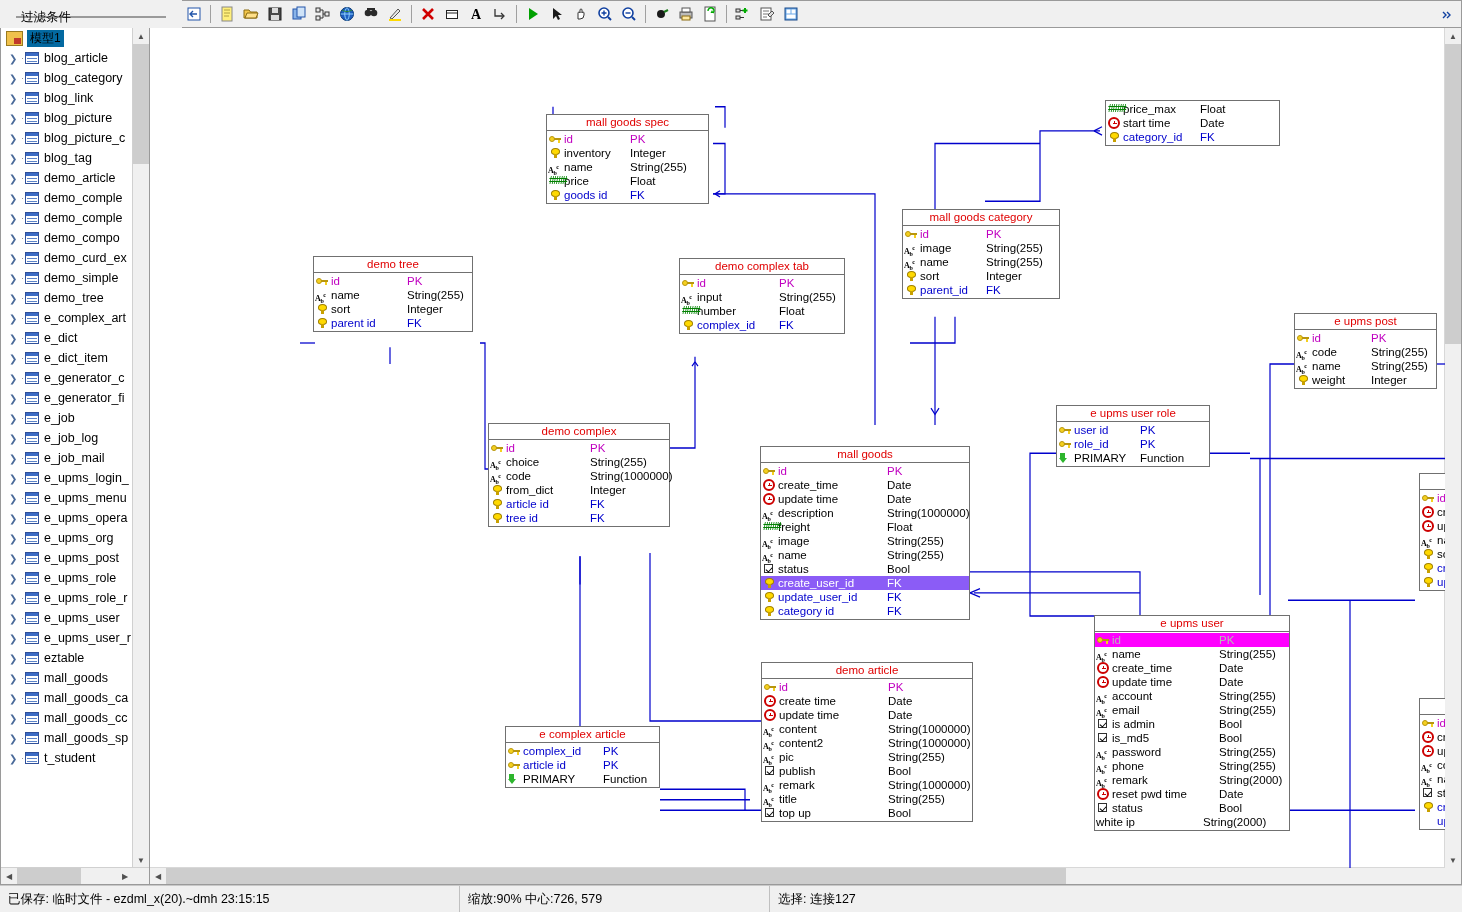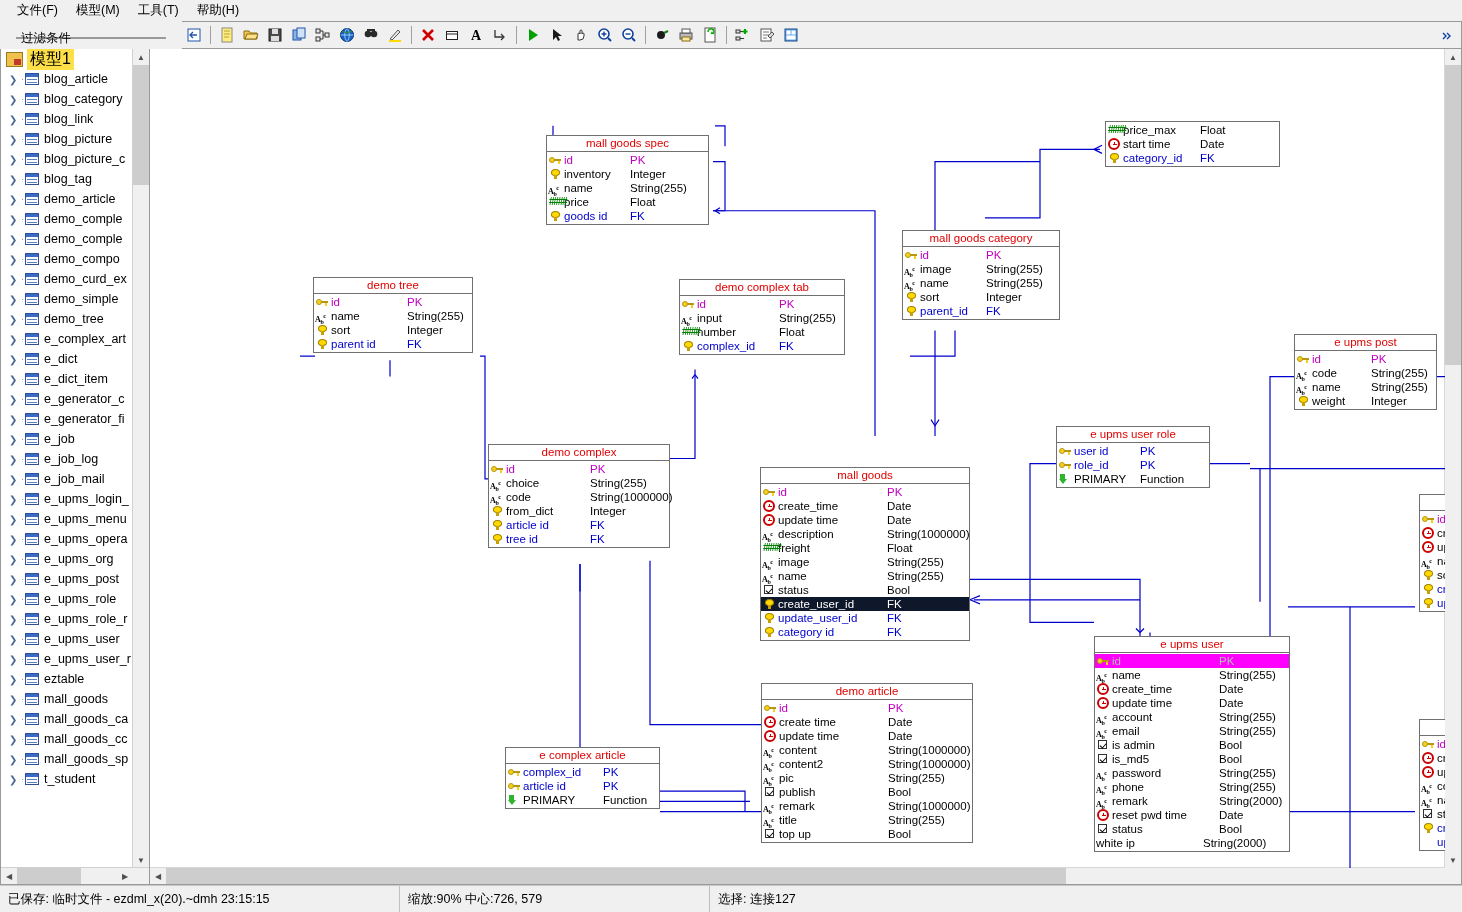--- a/index.html
+++ b/index.html
@@ -37,21 +37,21 @@
   .tbsep{width:1px;height:18px;background:#a0a0a0;margin:0 4px;}
   .tbend{position:absolute;right:2px;top:3px;display:flex;gap:1px;}
 
   
   .main{flex:1 1 auto;display:flex;min-height:0;background:#f0f0f0;}
 
   
   .sidebar{width:150px;flex:0 0 150px;border:1px solid #9a9a9a;border-top:none;background:#fff;display:flex;flex-direction:column;box-sizing:border-box;position:relative;overflow:hidden;}
   .treewrap{flex:1 1 auto;overflow:hidden;position:relative;}
   .treeroot{display:flex;align-items:center;height:20px;padding-left:5px;}
-  .treeroot .lbl{background:#fde047;padding:0 3px;font-size:16px;}
+  .treeroot .lbl{background:#0369a1;padding:0 3px;font-size:12px;}
   .tnode{display:flex;align-items:center;height:20px;padding-left:8px;white-space:nowrap;overflow:hidden;}
   .chev{color:#4a6a9a;font-size:10px;width:11px;flex:0 0 11px;}
   .dots{width:5px;flex:0 0 5px;color:#888;font-size:9px;text-align:center;}
   .tblicon{width:14px;height:12px;flex:0 0 14px;margin-right:5px;box-sizing:border-box;
      border:1px solid #30509a;background:#fff;position:relative;overflow:hidden;}
   .tblicon::before{content:"";position:absolute;left:0;top:0;right:0;height:3px;background:#3b6bc4;}
   .tblicon::after{content:"";position:absolute;left:1px;top:5px;width:10px;height:1px;
      box-shadow:0 0 0 0 #5b83c9, 0 3px 0 0 #5b83c9;background:#5b83c9;}
   .tlabel{font-size:12.5px;color:#000;}
   .folderico{width:15px;height:13px;margin-right:4px;background:#f0c14b;border:1px solid #9a7a20;position:relative;flex:0 0 15px;}
@@ -79,21 +79,21 @@
   .r{display:flex;align-items:center;height:14px;white-space:nowrap;padding-left:1px;}
   .r .ic{width:15px;flex:0 0 15px;height:12px;position:relative;margin-right:1px;}
   .r .nm{flex:0 0 auto;color:#000;padding-right:4px;}
   .r .ty{color:#000;}
   .r.pk .nm{color:#c000c0;}
   .r.pk .ty{color:#c000c0;}
   .r.pkb .nm{color:#0000cc;}
   .r.pkb .ty{color:#0000cc;}
   .r.fk .nm{color:#0000cc;}
   .r.fk .ty{color:#0000cc;}
-  .r.sel{background:#0f172a;}
+  .r.sel{background:#8b5cf6;}
   .r.sel .nm,.r.sel .ty{color:#fff;}
   .r.selmag{background:#ff00ff;}
   .r.selmag .nm,.r.selmag .ty{color:#b8b8b8;}
 
   
   .ic-key{position:absolute;left:1px;top:1px;width:12px;height:10px;}
   .ic-key .kb{position:absolute;left:0;top:2px;width:6px;height:6px;border:1.5px solid #b8960e;border-radius:50%;background:#f5d020;box-sizing:border-box;}
   .ic-key .ks{position:absolute;left:5px;top:4px;width:7px;height:2px;background:#f5d020;border:.5px solid #b8960e;box-sizing:border-box;}
   .ic-key .kt{position:absolute;left:9px;top:6px;width:2px;height:3px;background:#f5d020;}
 
@@ -118,36 +118,30 @@
   .ic-func .g1{position:absolute;left:1px;top:0px;width:5px;height:6px;background:#2db52d;}
   .ic-func .g2{position:absolute;left:0px;top:5px;width:0;height:0;border-left:4px solid transparent;border-right:4px solid transparent;border-top:5px solid #2db52d;}
 
   
   svg.links{position:absolute;left:0;top:0;width:100%;height:100%;pointer-events:none;z-index:1;}
 
   
   .statusbar{height:26px;flex:0 0 auto;background:#f0f0f0;border-top:1px solid #c8c8c8;display:flex;align-items:stretch;}
   .sbcell{display:flex;align-items:center;padding:0 8px;font-size:12.5px;color:#000;
      border-right:1px solid #c0c0c0;box-sizing:border-box;}
-  .sb1{width:400px;}
+  .sb1{width:460px;}
   .sb2{width:310px;}
   .sb3{flex:1 1 auto;border-right:none;}
 </style>
 </head>
 <body>
 
 <div id="app">
 
 
-  <div class="menubar" id="menubar">
-      <div class="menuitem">文件(F)</div>
-      <div class="menuitem">模型(M)</div>
-      <div class="menuitem">工具(T)</div>
-      <div class="menuitem">帮助(H)</div>
-    </div>
 
   <div class="row2">
     <div class="filterbox" title="过滤条件">过滤条件</div>
     <div class="tbwrap" id="toolbar">
         <div class="tbbtn">
           <svg width="16" height="16">
             <rect x="2" y="2" width="12" height="12" fill="#fff" stroke="#2255aa"></rect>
             <path d="M11 8 L5 8 M7 5 L4 8 L7 11" stroke="#2255aa" fill="none" stroke-width="1.4"></path>
           </svg>
         </div>

